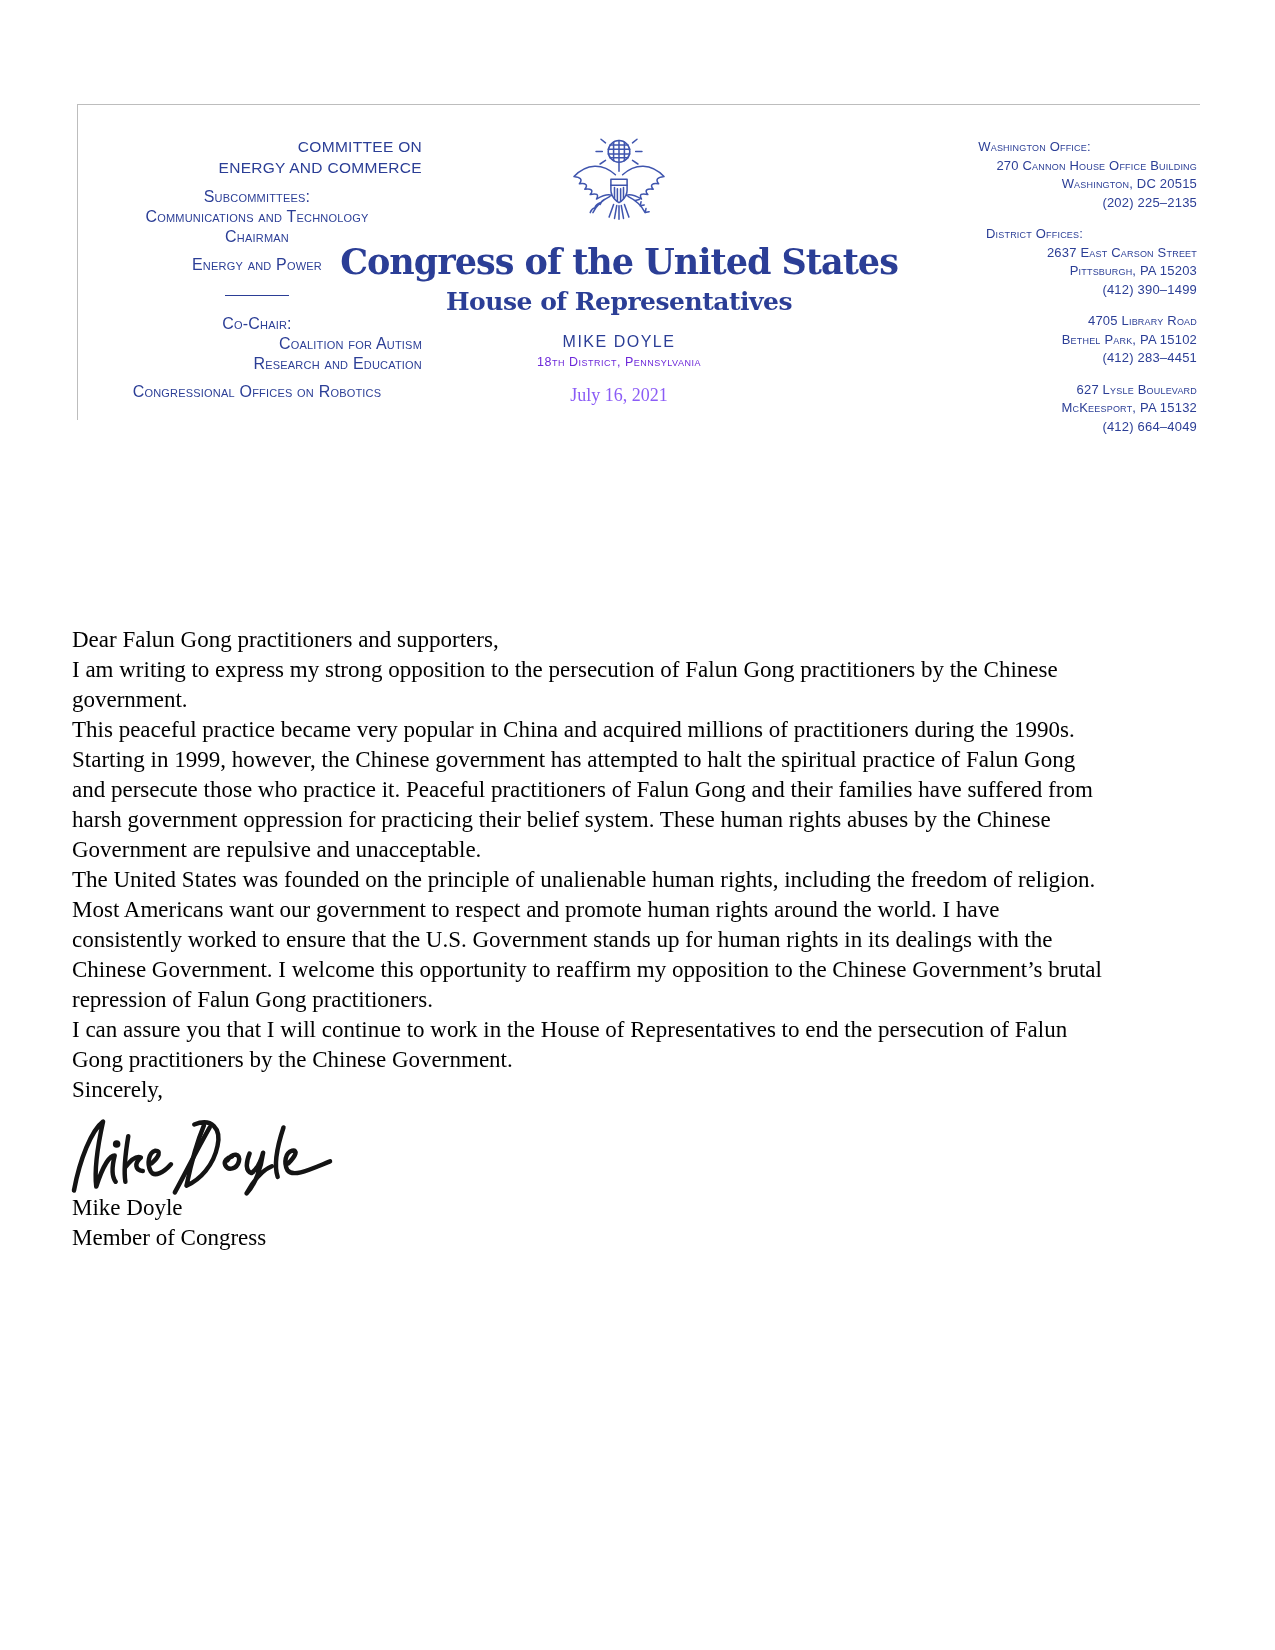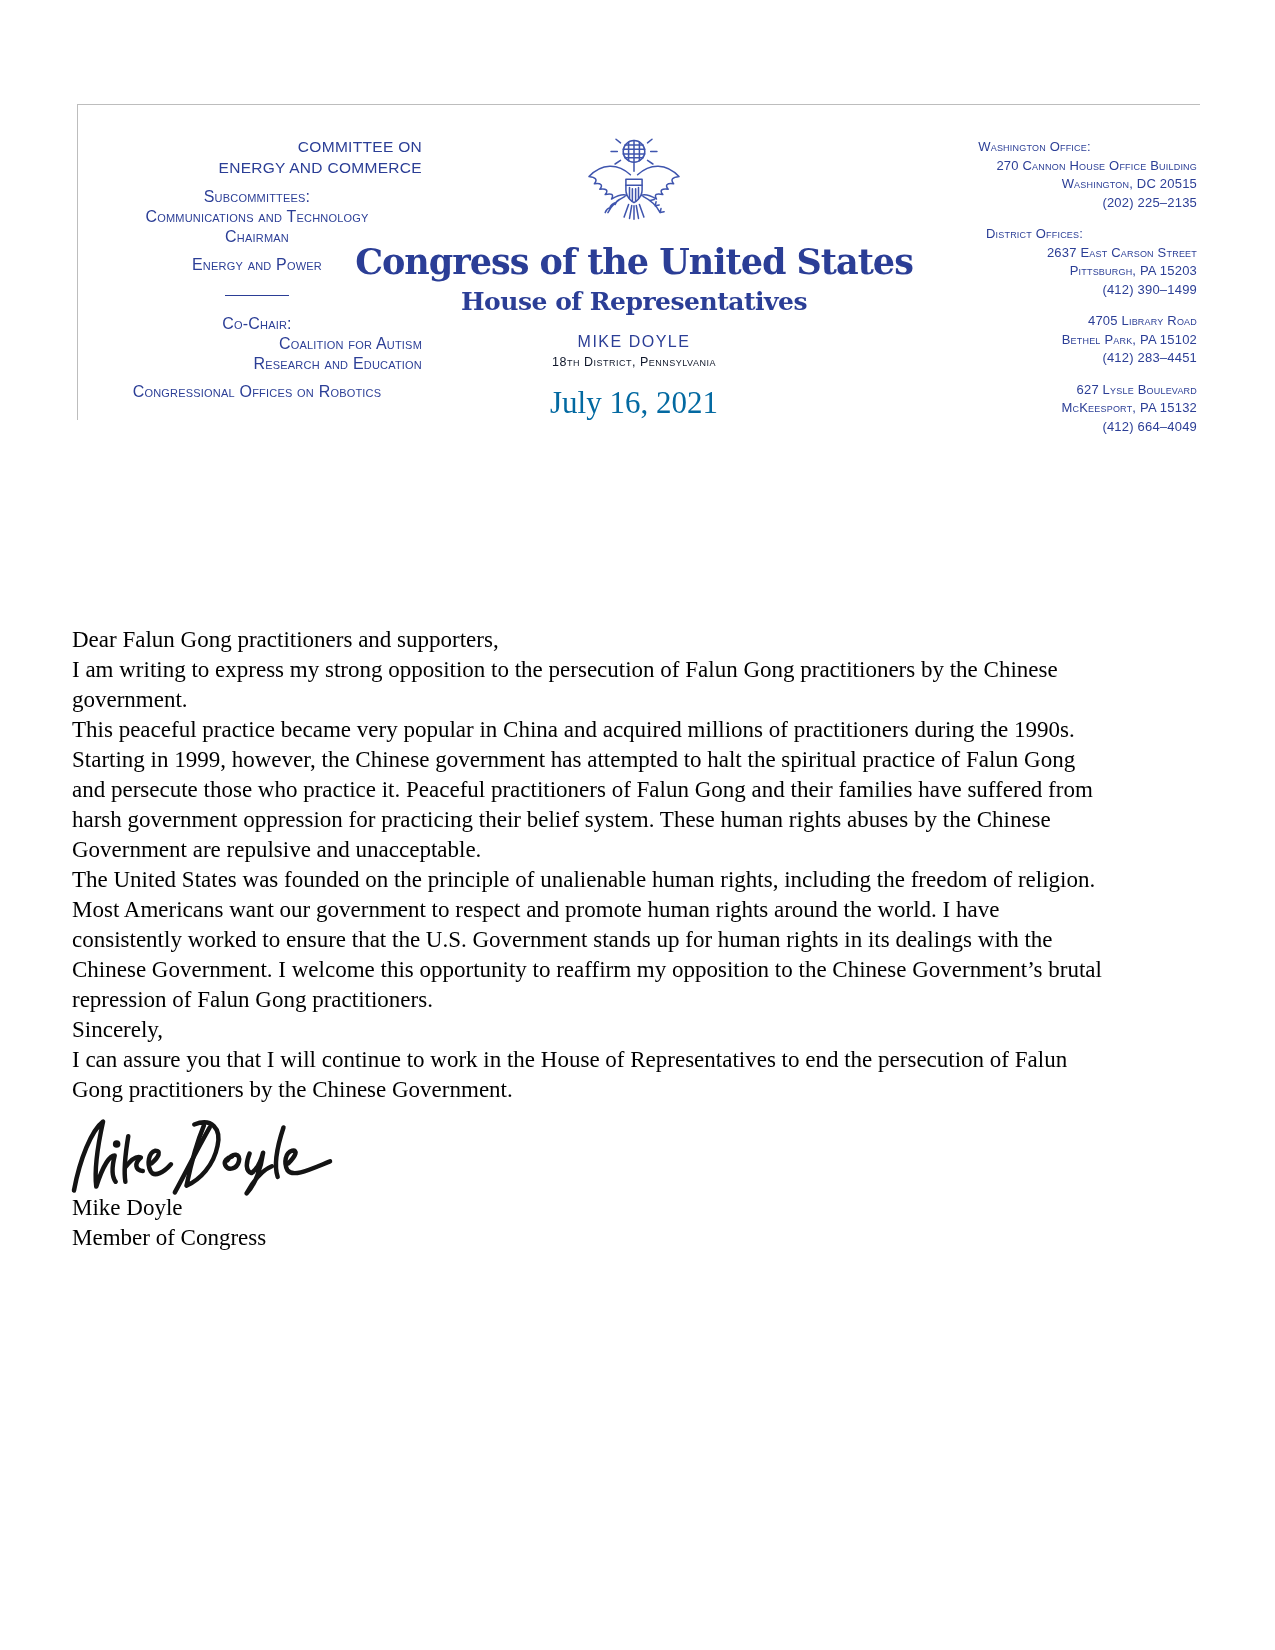--- a/index.html
+++ b/index.html
@@ -32,45 +32,45 @@
   .committee .line { font-size: 16px; line-height: 20px; letter-spacing: .2px; }
   .committee .gap-sm { margin-top: 9px; }
   .committee .gap-md { margin-top: 8px; }
   .committee-divider {
     width: 64px; border: 0; border-top: 1.5px solid #2b3e96;
     margin: 20px auto 18px auto;
   }
 
   
   .center-col {
-    position: absolute; left: 354px; top: 136px; width: 560px;
+    position: absolute; left: 339px; top: 136px; width: 560px;
     text-align: center;
   }
   .seal { display: block; margin: 0 auto 4px auto; }
   .congress-title {
     font-family: "DejaVu Serif", serif;
     font-weight: bold; font-size: 35px; line-height: 42px;
     letter-spacing: -1px; color: #2b3e96;
   }
   .house-title {
     font-family: "DejaVu Serif", serif;
     font-weight: bold; font-size: 25px; line-height: 34px;
     letter-spacing: -0.5px; color: #2b3e96; margin-top: 2px;
   }
   .member-name {
     font-family: "Liberation Sans", sans-serif;
     font-size: 16px; letter-spacing: 1.5px; color: #2b3e96;
     margin-top: 14px;
   }
   .district {
     font-family: "Liberation Sans", sans-serif;
-    font-size: 12.5px; letter-spacing: .5px; color: #0f172a;
+    font-size: 12.5px; letter-spacing: .5px; color: #6d28d9;
     margin-top: 4px;
   }
-  .date-line { font-size: 31px; color: #0369a1; margin-top: 16px; }
+  .date-line { font-size: 18px; color: #8b5cf6; margin-top: 16px; }
 
   
   .offices {
     position: absolute; left: 872px; top: 138px; width: 325px;
     text-align: center; color: #2b3e96;
     font-family: "Liberation Sans", sans-serif;
     font-size: 13px; line-height: 18.5px; letter-spacing: .2px;
   }
   .offices .group { margin-bottom: 13px; }
 
@@ -158,23 +158,23 @@
   <p>This peaceful practice became very popular in China and acquired millions of practitioners during the 1990s.
 Starting in 1999, however, the Chinese government has attempted to halt the spiritual practice of Falun Gong
 and persecute those who practice it. Peaceful practitioners of Falun Gong and their families have suffered from
 harsh government oppression for practicing their belief system. These human rights abuses by the Chinese
 Government are repulsive and unacceptable.</p>
   <p>The United States was founded on the principle of unalienable human rights, including the freedom of religion.
 Most Americans want our government to respect and promote human rights around the world. I have
 consistently worked to ensure that the U.S. Government stands up for human rights in its dealings with the
 Chinese Government. I welcome this opportunity to reaffirm my opposition to the Chinese Government’s brutal
 repression of Falun Gong practitioners.</p>
-  <p>Sincerely,</p>
   <p>I can assure you that I will continue to work in the House of Representatives to end the persecution of Falun
 Gong practitioners by the Chinese Government.</p>
+  <p>Sincerely,</p>
 
   <div class="signature-wrap">
     <svg viewBox="0 0 280 100" width="272" height="97" aria-hidden="true">
       <g fill="none" stroke="#141414" stroke-width="4.6" stroke-linecap="round" stroke-linejoin="round">
         <path d="M8 84 C14 52 26 22 38 13 C32 40 29 64 31 80 C38 58 45 48 50 48 C47 60 47 70 51 75"></path>
         <circle cx="52" cy="36" r="1.6" fill="#141414"></circle>
         <path d="M64 28 C61 46 59 62 61 75"></path>
         <path d="M61 60 C67 52 73 48 77 50 C70 56 71 63 79 64"></path>
         <path d="M88 56 C96 49 98 43 92 43 C85 45 83 56 87 64 C91 71 101 65 108 57"></path>
         <path d="M132 16 C150 9 160 20 156 38 C152 58 138 73 124 79 C128 60 134 36 142 17"></path>

